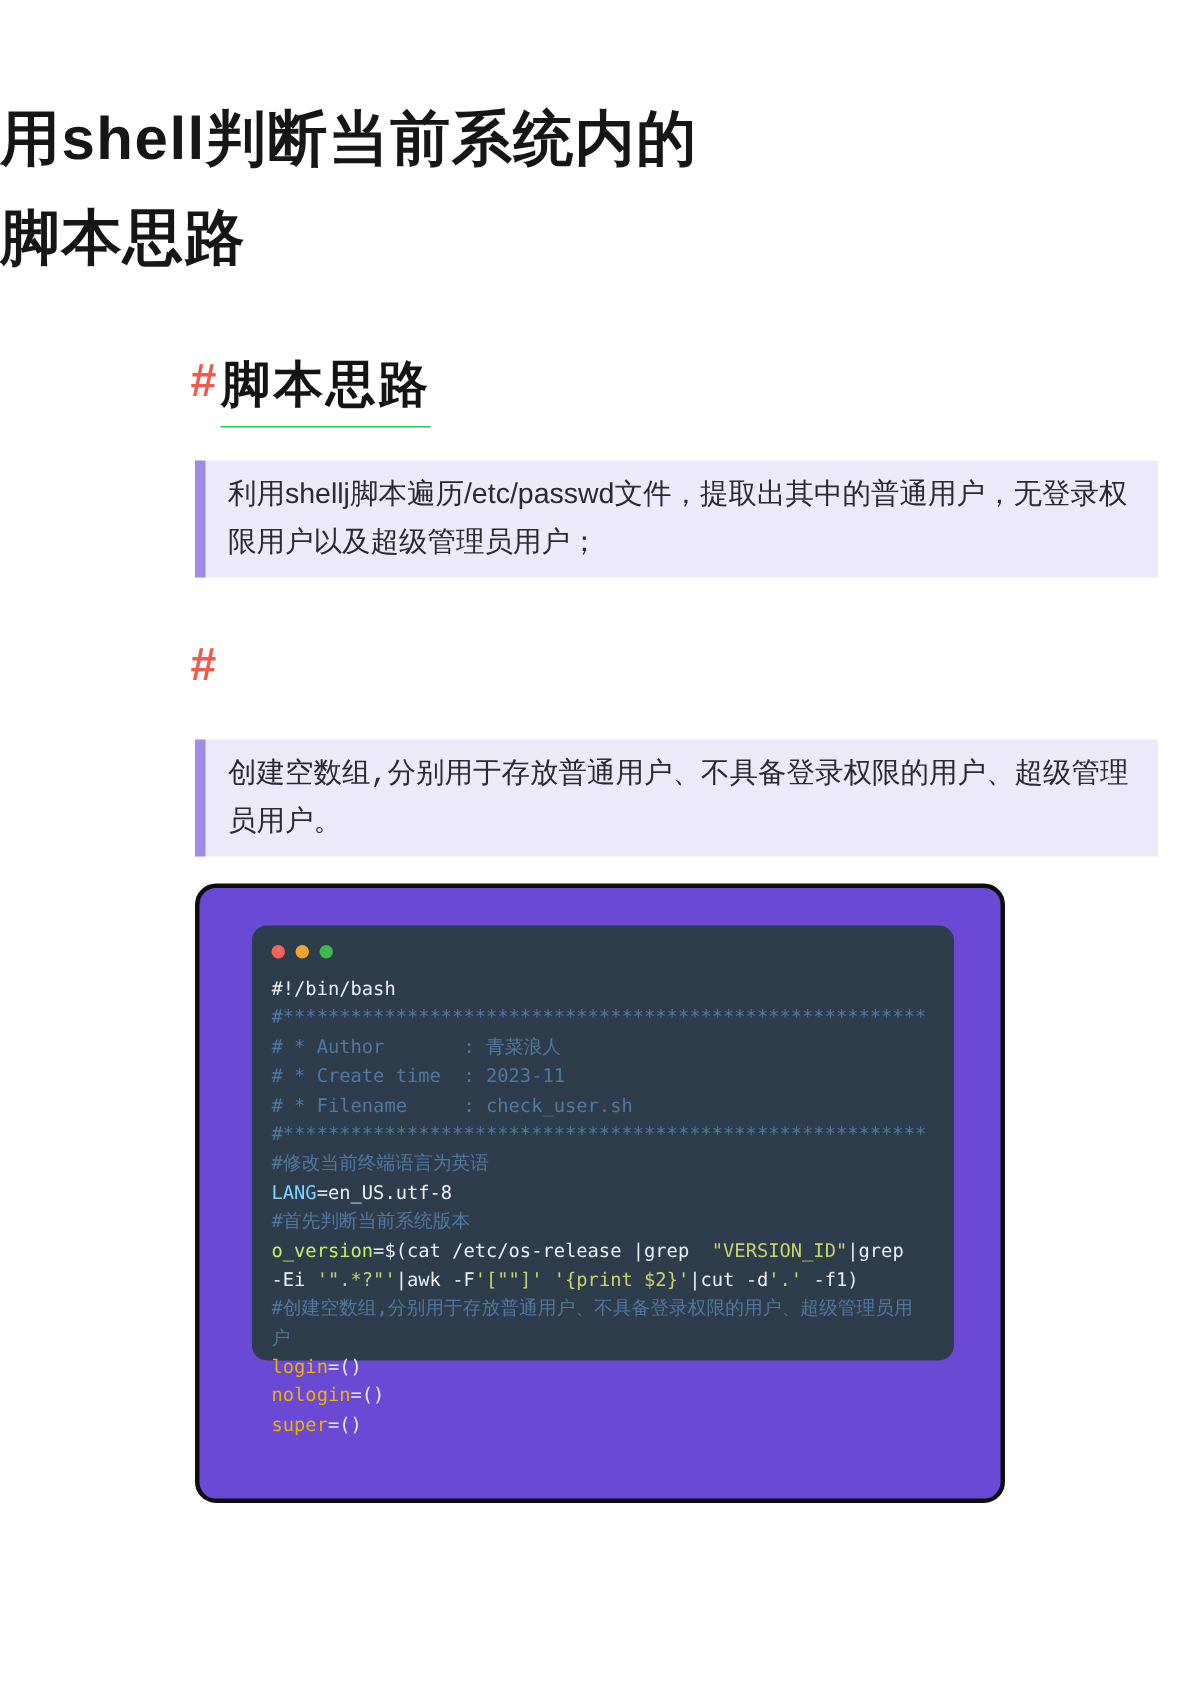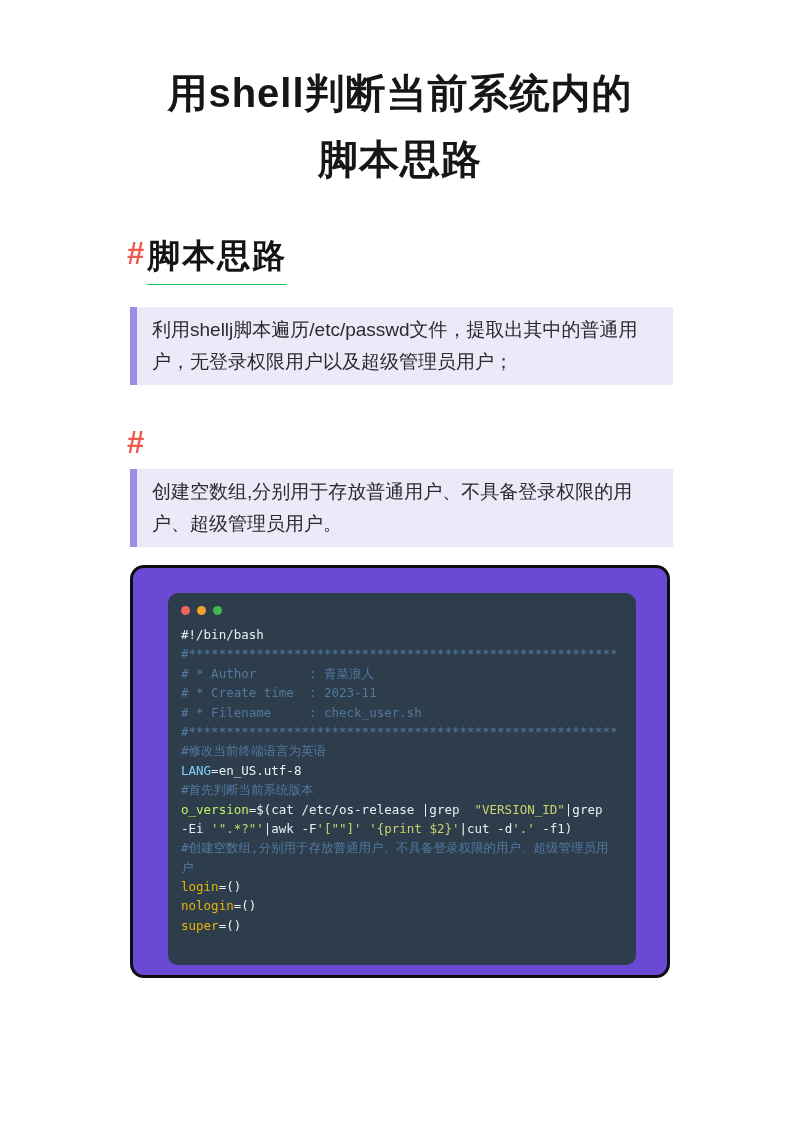--- a/index.html
+++ b/index.html
@@ -6,21 +6,21 @@
   html,body { background:#ffffff; }
   .page {
     position:relative;
     width:800px; height:1127px;
     background:#ffffff;
     font-family:"Liberation Sans","DejaVu Sans",sans-serif;
     overflow:hidden;
   }
   .title {
     padding-top:60px;
-    text-align:center;
+    text-align:left;
     font-size:40px;
     font-weight:800;
     line-height:66px;
     color:#161616;
     letter-spacing:1px;
   }
   .section-header {
     margin-left:127px;
     display:flex;
     align-items:flex-start;
@@ -38,43 +38,43 @@
     font-weight:700;
     color:#141414;
     letter-spacing:2px;
     padding-bottom:5px;
     border-bottom:1px solid #22c55e;
   }
   .sh-1 { margin-top:42px; }
   .sh-2 { margin-top:38px; }
   .quote {
     margin-left:130px;
-    width:543px;
+    width:642px;
     background:#ECE9F8;
     border-left:7px solid #9F8BE3;
     padding:7px 16px 7px 15px;
     font-size:19px;
     line-height:32px;
     color:#2a2a31;
   }
   .q-1 { margin-top:22px; }
-  .q-2 { margin-top:8px; }
+  .q-2 { margin-top:32px;font-family:Liberation Mono, monospace; }
   .code-card {
     position:relative;
     margin:18px 0 0 130px;
     width:540px;
     height:413px;
     background:#6A49D5;
     border:3px solid #0e0e0e;
     border-radius:14px;
   }
   .terminal {
     position:absolute;
     left:35px; top:25px;
-    width:468px; height:372px;
+    width:468px; height:290px;
     background:#2E3D4C;
     border-radius:10px;
     padding:13px 12px 0 13px;
   }
   .dots { display:flex; gap:7px; }
   .dot { width:9px; height:9px; border-radius:50%; }
   .code {
     margin-top:10px;
     font-family:"DejaVu Sans Mono","Liberation Mono",monospace;
     font-size:12.5px;

